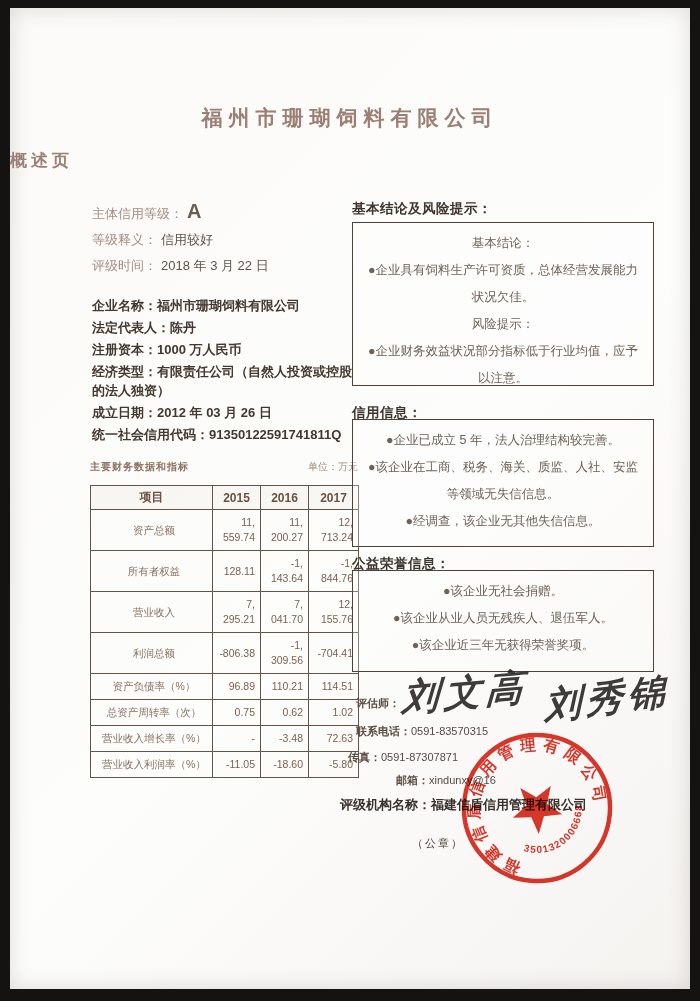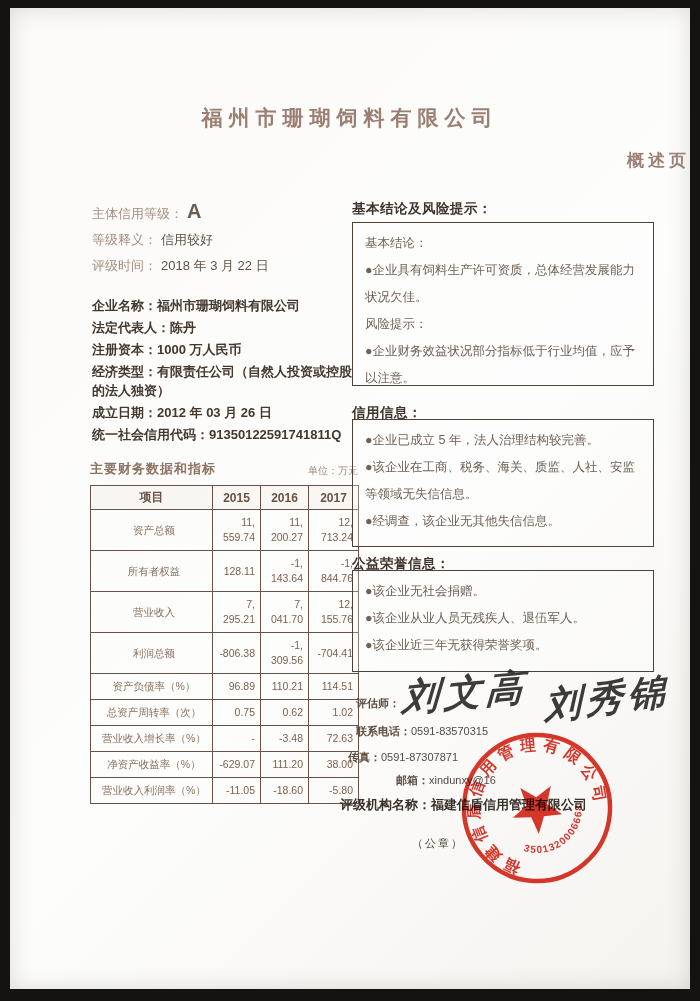--- a/index.html
+++ b/index.html
@@ -11,48 +11,48 @@
   }
   .page{
     position:absolute;left:10px;top:8px;width:680px;height:981px;
     background:linear-gradient(135deg,#fbfaf8 0%,#fdfdfc 55%,#f5f3f0 100%);
     box-shadow:inset 0 0 22px rgba(60,50,40,.16);
   }
   .abs{position:absolute;}
   
   .doc-title{width:680px;text-align:center;font-size:21px;font-weight:700;
     letter-spacing:6px;color:#9b7f73;}
-  .doc-subtitle{width:680px;text-align:right;font-size:17px;font-weight:600;
+  .doc-subtitle{width:680px;text-align:left;font-size:17px;font-weight:600;
     letter-spacing:4px;color:#9b8075;}
   
   .rating{left:82px;top:190px;font-size:13px;line-height:26px;color:#a68d80;}
   .rating .val{color:#5e5248;margin-left:4px;}
   .rating .grade{font-size:20px;font-weight:600;color:#6a5d52;font-family:"Liberation Sans",sans-serif;}
   
   .company{left:82px;top:288px;width:272px;font-size:13px;font-weight:700;
     color:#44372e;line-height:19px;}
   .company .field{margin-bottom:3px;}
   
   .fin-head{left:80px;top:452px;width:268px;display:flex;justify-content:space-between;align-items:flex-end;}
-  .fin-title{font-size:13px;color:#8c7262;font-weight:600;letter-spacing:1px;}
+  .fin-title{font-size:10px;color:#8c7262;font-weight:600;letter-spacing:1px;}
   .fin-unit{font-size:10px;color:#a18877;}
   
   table.fin{left:80px;top:477px;width:268px;border-collapse:collapse;table-layout:fixed;position:absolute;}
   table.fin th,table.fin td{border:1.5px solid #665246;overflow:hidden;}
   table.fin th{height:21px;font-size:12px;color:#6b5142;font-weight:700;text-align:center;background:rgba(240,235,230,.35);}
   table.fin td{font-size:10.5px;color:#7c5f4e;vertical-align:middle;line-height:15px;}
   table.fin td.rlabel{color:#8a6f5d;padding-left:6px;text-align:center;}
   table.fin td.num{text-align:right;padding-right:5px;white-space:pre-line;}
   table.fin tr.tall td{height:38px;}
   table.fin tr.short td{height:23px;}
   col.c-label{width:122px;}col.c-y{width:48px;}col.c-y3{width:50px;}
   
   .sec-h{font-size:13.5px;font-weight:700;color:#3d332b;letter-spacing:.5px;}
   .box{border:1.6px solid #4d4138;padding:7px 12px;font-size:12.5px;color:#6f6156;
-    line-height:27px;background:rgba(255,255,255,.25);}
+    line-height:27px;background:rgba(255,255,255,.25);text-align:center;}
   .bl{white-space:normal;}
   
   .fline{font-size:11px;color:#544a47;}
   .fline .flbl{font-weight:600;color:#5d4c41;}
   .agency{font-size:13px;font-weight:700;color:#38302a;}
   .sealnote{font-size:11px;color:#4a3f37;letter-spacing:2px;}
   .sig{font-family:"DejaVu Serif",serif;font-style:italic;font-weight:700;
     font-size:37px;color:#24211f;letter-spacing:5px;opacity:.88;}
   .sig1{transform:rotate(-5deg) skewX(-8deg);}
   .sig2{transform:rotate(-7deg) skewX(-6deg);}
@@ -146,26 +146,20 @@
       <td class="rlabel">总资产周转率（次）</td>
       <td class="num">0.75</td>
       <td class="num">0.62</td>
       <td class="num">1.02</td>
     </tr>
     <tr class="short">
       <td class="rlabel">营业收入增长率（%）</td>
       <td class="num">-</td>
       <td class="num">-3.48</td>
       <td class="num">72.63</td>
-    </tr>
-    <tr class="short">
-      <td class="rlabel">净资产收益率（%）</td>
-      <td class="num">-629.07</td>
-      <td class="num">111.20</td>
-      <td class="num">38.00</td>
     </tr>
     <tr class="short">
       <td class="rlabel">营业收入利润率（%）</td>
       <td class="num">-11.05</td>
       <td class="num">-18.60</td>
       <td class="num">-5.80</td>
     </tr>
   </tbody>
     </table>
 

